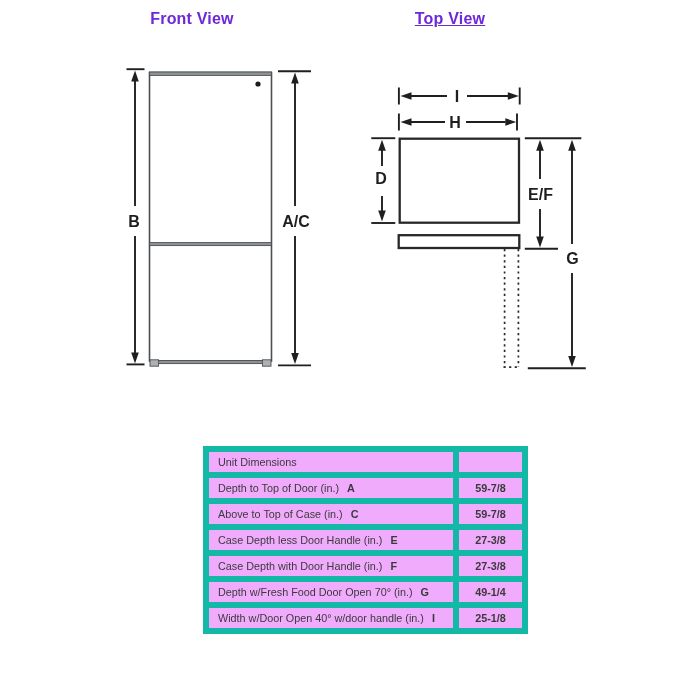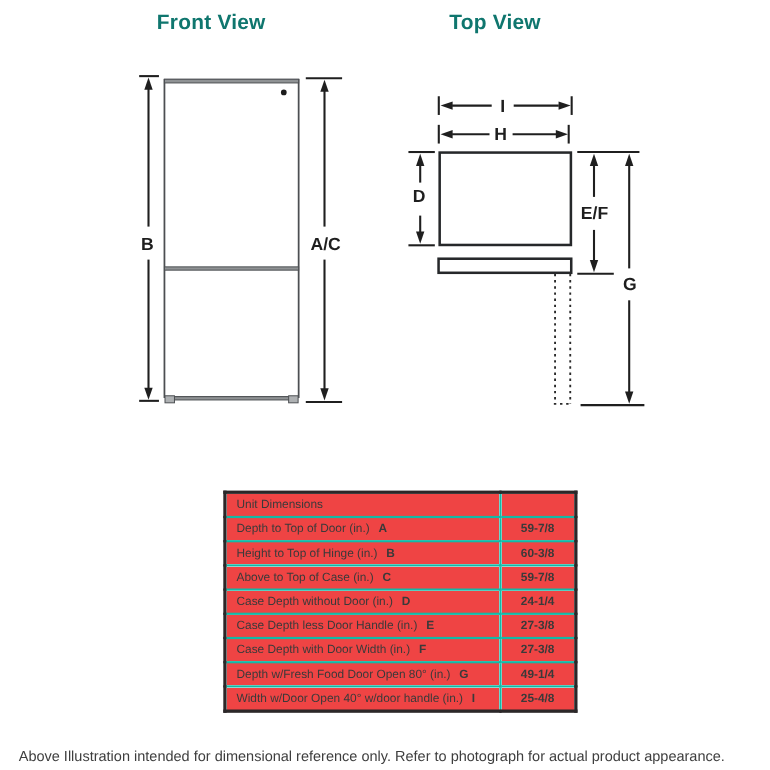--- a/index.html
+++ b/index.html
@@ -2,35 +2,35 @@
 <html><head>
 <meta charset="utf-8">
 <style>
   html,body{margin:0;padding:0;background:#fff;}
   .screen{
     position:relative;width:700px;height:700px;background:#ffffff;
     font-family:"Liberation Sans", sans-serif;color:#2b2b2b;overflow:hidden;
   }
   .view-title{
     position:absolute;top:10px;transform:translateX(-50%);
-    font-size:19px;font-weight:bold;color:#0f766e;letter-spacing:.2px;white-space:nowrap;
+    font-size:16px;font-weight:bold;color:#6d28d9;letter-spacing:.2px;white-space:nowrap;
   }
   #frontTitle{left:192px;}
-  #topTitle{left:450px;}
+  #topTitle{left:450px;text-decoration:underline;}
   .diagram-svg{position:absolute;left:0;top:0;}
   .dim-label{font-family:"Liberation Sans",sans-serif;font-size:16px;font-weight:bold;fill:#1e1e1e;}
   
   .dims-table{
     position:absolute;left:203px;top:446px;width:319px;
     border-collapse:collapse;table-layout:fixed;
     font-size:10.8px;color:#3a3a3a;
   }
   .dims-table td{
-    border:2px solid #14b8a6;height:20px;padding:0 2px 0 9px;
-    vertical-align:middle;background:#ef4444;white-space:nowrap;overflow:hidden;
+    border:6px solid #14b8a6;height:20px;padding:0 2px 0 9px;
+    vertical-align:middle;background:#f0abfc;white-space:nowrap;overflow:hidden;
   }
   .dims-table{border:3px solid #2b2728;}
   .dims-table td.val{
     text-align:center;font-weight:bold;padding:0 2px;margin-left:18px;
   }
   .dim-letter{font-weight:bold;margin-left:8px;}
   .caption{
     position:absolute;left:17px;top:680px;width:680px;
     font-size:13.2px;color:#3e3e3e;white-space:nowrap;
   }
@@ -152,45 +152,36 @@
     <tbody>
       <tr>
         <td>Unit Dimensions</td>
         <td class="val"></td>
       </tr>
       <tr>
         <td><span>Depth to Top of Door (in.)</span><span class="dim-letter">A</span></td>
         <td class="val">59-7/8</td>
       </tr>
       <tr>
-        <td><span>Height to Top of Hinge (in.)</span><span class="dim-letter">B</span></td>
-        <td class="val">60-3/8</td>
-      </tr>
-      <tr>
         <td><span>Above to Top of Case (in.)</span><span class="dim-letter">C</span></td>
         <td class="val">59-7/8</td>
-      </tr>
-      <tr>
-        <td><span>Case Depth without Door (in.)</span><span class="dim-letter">D</span></td>
-        <td class="val">24-1/4</td>
       </tr>
       <tr>
         <td><span>Case Depth less Door Handle (in.)</span><span class="dim-letter">E</span></td>
         <td class="val">27-3/8</td>
       </tr>
       <tr>
-        <td><span>Case Depth with Door Width (in.)</span><span class="dim-letter">F</span></td>
+        <td><span>Case Depth with Door Handle (in.)</span><span class="dim-letter">F</span></td>
         <td class="val">27-3/8</td>
       </tr>
       <tr>
-        <td><span>Depth w/Fresh Food Door Open 80° (in.)</span><span class="dim-letter">G</span></td>
+        <td><span>Depth w/Fresh Food Door Open 70° (in.)</span><span class="dim-letter">G</span></td>
         <td class="val">49-1/4</td>
       </tr>
       <tr>
         <td><span>Width w/Door Open 40° w/door handle (in.)</span><span class="dim-letter">I</span></td>
-        <td class="val">25-4/8</td>
+        <td class="val">25-1/8</td>
       </tr>
     </tbody>
   </table>
 
-  <div class="caption">Above Illustration intended for dimensional reference only. Refer to photograph for actual product appearance.</div>
 
 </div>
 
 </body></html>

